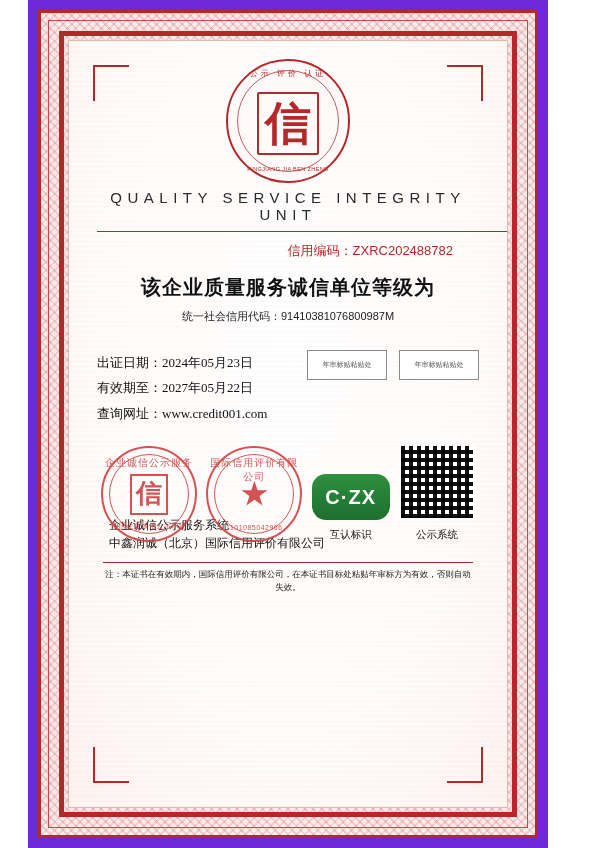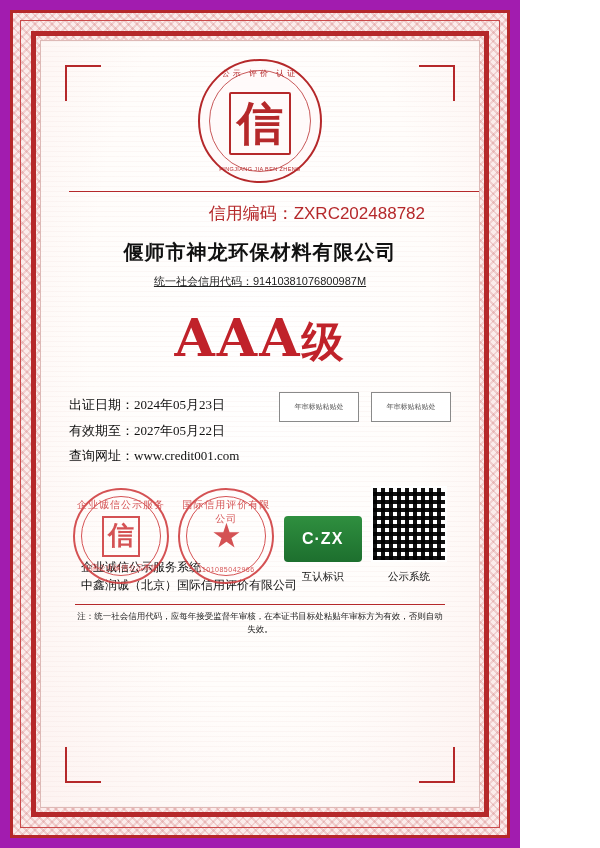--- a/index.html
+++ b/index.html
@@ -13,21 +13,22 @@
     font-family: "Liberation Sans", sans-serif;
     overflow: hidden;
   }
 
   
   .certificate {
     position: relative;
     width: 520px;
     height: 848px;
     box-sizing: border-box;
-    background: #a21caf;
+    background: #6d28d9;
+    margin-left: 28px;
   }
   .border-outer {
     position: absolute;
     left: 10px; top: 10px; right: 10px; bottom: 10px;
     border: 3px solid #b5282a;
     box-sizing: border-box;
     background:
       repeating-linear-gradient(45deg,
         rgba(181,40,42,0.16) 0px,
         rgba(181,40,42,0.16) 2px,
@@ -170,40 +171,39 @@
     margin: 8px auto 0 auto;
     width: 430px;
     border-top: 1px solid #b5282a;
   }
 
   
   .credit-line {
     margin-top: 10px;
     text-align: right;
     padding-right: 26px;
-    font-size: 17px;
+    font-size: 13px;
     color: #b5282a;
   }
 
   
   .company-name {
     margin-top: 14px;
     text-align: center;
     font-family: "DejaVu Serif", serif;
     font-size: 20px;
     font-weight: bold;
     color: #111;
     letter-spacing: 1px;
   }
   .company-code {
     margin-top: 8px;
     text-align: center;
     font-size: 11px;
     color: #222;
-    text-decoration: underline;
   }
 
   
   .body-text {
     margin: 16px 16px 0 16px;
     font-size: 12.5px;
     line-height: 2;
     color: #161616;
     text-align: justify;
     text-indent: 26px;
@@ -319,27 +319,27 @@
   }
   .seal-caption {
     margin-top: 4px;
     font-size: 12px;
     color: #111;
     line-height: 1.5;
   }
   .mutual-badge {
     width: 78px;
     height: 46px;
-    border-radius: 4px;
+    border-radius: 14px;
     background: linear-gradient(180deg,#2f8f3f 0%, #1d6f2e 100%);
     color: #fff;
     display: flex;
     align-items: center;
     justify-content: center;
-    font-size: 16px;
+    font-size: 20px;
     font-weight: bold;
     letter-spacing: 1px;
   }
   .badge-caption {
     margin-top: 8px;
     font-size: 10.5px;
     color: #111;
   }
   .qr {
     width: 72px;
@@ -390,35 +390,33 @@
         <div class="emblem">
           <div class="ring-inner"></div>
           <div class="emblem-top-text">公示 评价 认证</div>
           <div class="glyph">
             <span class="glyph-box">信</span>
           </div>
           <div class="emblem-bottom-text">PINGJIANG JIA BEN ZHENG</div>
         </div>
       </div>
 
+      <div class="title-en">QUALITY SERVICE INTEGRITY UNIT</div>
       <div class="title-rule"></div>
 
       <div class="credit-line">
         <span>信用编码：</span><span>ZXRC202488782</span>
       </div>
 
-      <div class="company-name">偃师市神龙环保材料有限公司</div>
+      <div class="company-name">该企业质量服务诚信单位等级为</div>
       <div class="company-code">
         <span>统一社会信用代码：</span><span>91410381076800987M</span>
       </div>
 
 
-      <div class="grade">
-        <span>AAA</span><span class="suffix">级</span>
-      </div>
 
       <div class="info-row">
         <div class="info-left">
           <div class="kv">
             <span>出证日期：</span><span>2024年05月23日</span>
           </div>
           <div class="kv">
             <span>有效期至：</span><span>2027年05月22日</span>
           </div>
           <div class="kv">
@@ -463,16 +461,16 @@
           <div class="qr-caption">公示系统</div>
         </div>
       </div>
 
       <div class="seal-caption" style="text-align:left; margin-left:12px; margin-top:-26px; width:300px;">
         <div>企业诚信公示服务系统</div>
         <div>中鑫润诚（北京）国际信用评价有限公司</div>
       </div>
 
       <div class="footer-rule"></div>
-      <div class="footer-note">注：统一社会信用代码，应每年接受监督年审核，在本证书目标处粘贴年审标方为有效，否则自动失效。</div>
+      <div class="footer-note">注：本证书在有效期内，国际信用评价有限公司，在本证书目标处粘贴年审标方为有效，否则自动失效。</div>
     </div>
   </div>
 </div>
 
 </body></html>

